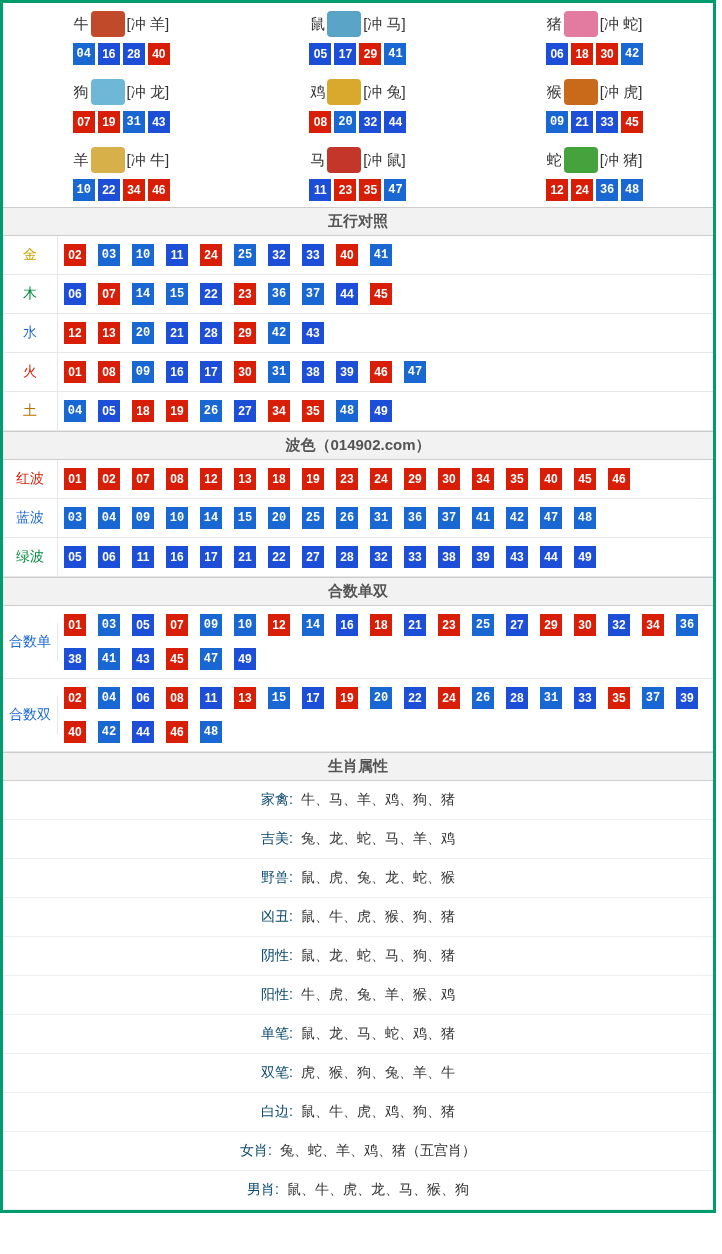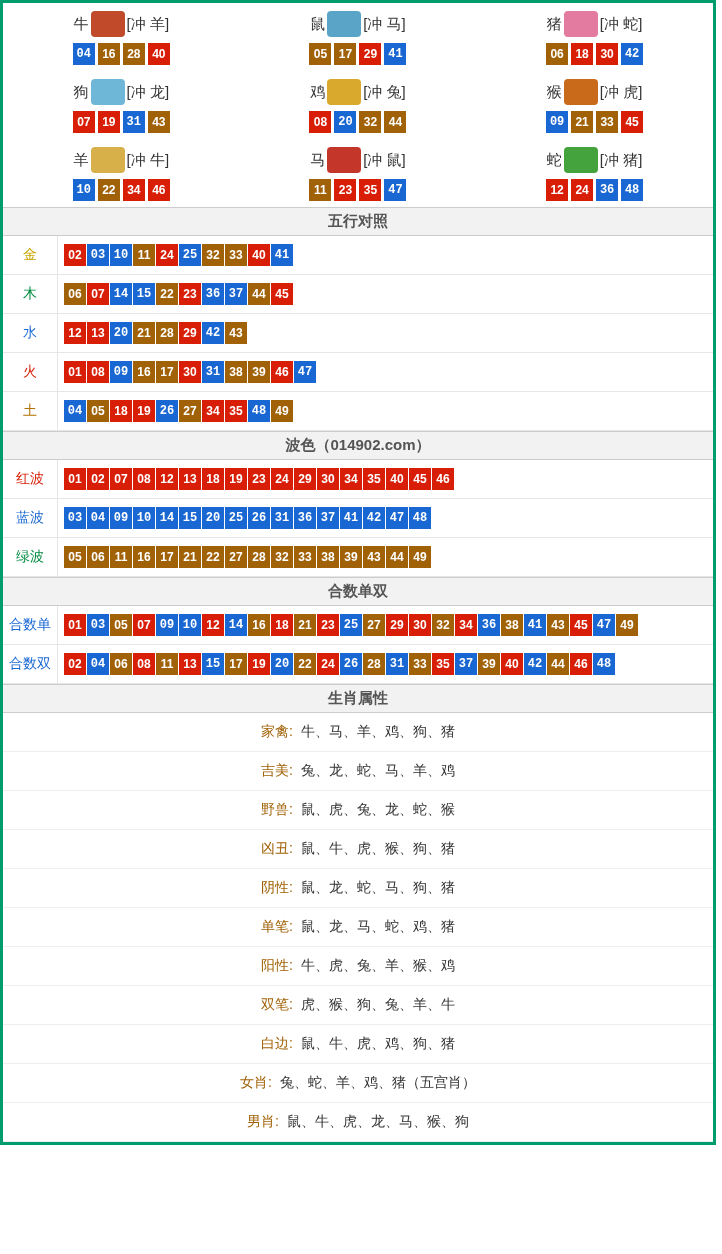--- a/index.html
+++ b/index.html
@@ -50,21 +50,21 @@
     width: 22px;
     height: 22px;
     line-height: 22px;
     text-align: center;
     color: #fff;
     font-size: 12px;
     font-weight: bold;
   }
   .red { background: #d81e06; }
   .blue { background: #1967d2; font-family: Liberation Mono, monospace; }
-  .green { background: #a16207; }
+  .green { background: #1d4ed8; }
 
   .section-header {
     background: #f2f2f2;
     border-top: 1px solid #ccc;
     border-bottom: 1px solid #ccc;
     text-align: center;
     padding: 4px 0;
     font-size: 15px;
     font-weight: bold;
     color: #555;
@@ -80,36 +80,36 @@
     padding: 10px 0;
     font-size: 14px;
     color: #333;
     border-right: 1px solid #e6e6e6;
     flex-shrink: 0;
   }
   .row-nums {
     padding: 8px 6px;
     display: flex;
     flex-wrap: wrap;
-    gap: 1px;
+    gap: 12px;
   }
   .c-gold { color: #c9a400; }
   .c-earth { color: #b37100; }
   .c-red { color: #d81e06; }
   .c-blue { color: #1967d2; }
   .c-green { color: #008a3d; }
 
   .attr-row {
     border-bottom: 1px solid #eee;
     text-align: center;
     padding: 10px 4px;
     font-size: 14px;
   }
   .attr-label {
-    color: #a16207;
+    color: #0c4a6e;
     margin-right: 4px;
   }
 </style>
 </head>
 <body>
 
 <div class="wrapper">
   <div class="zodiac-grid" id="zodiac-grid">
       <div class="zodiac-cell">
         <div class="zodiac-title">
@@ -439,21 +439,21 @@
       </div>
     </div>
 
   <div class="section-header">生肖属性</div>
   <div id="shengxiao-rows">
       <div class="attr-row"><span class="attr-label">家禽:</span><span> 牛、马、羊、鸡、狗、猪</span></div>
       <div class="attr-row"><span class="attr-label">吉美:</span><span> 兔、龙、蛇、马、羊、鸡</span></div>
       <div class="attr-row"><span class="attr-label">野兽:</span><span> 鼠、虎、兔、龙、蛇、猴</span></div>
       <div class="attr-row"><span class="attr-label">凶丑:</span><span> 鼠、牛、虎、猴、狗、猪</span></div>
       <div class="attr-row"><span class="attr-label">阴性:</span><span> 鼠、龙、蛇、马、狗、猪</span></div>
+      <div class="attr-row"><span class="attr-label">阳性:</span><span> 牛、虎、兔、羊、猴、鸡</span></div>
       <div class="attr-row"><span class="attr-label">单笔:</span><span> 鼠、龙、马、蛇、鸡、猪</span></div>
-      <div class="attr-row"><span class="attr-label">阳性:</span><span> 牛、虎、兔、羊、猴、鸡</span></div>
       <div class="attr-row"><span class="attr-label">双笔:</span><span> 虎、猴、狗、兔、羊、牛</span></div>
       <div class="attr-row"><span class="attr-label">白边:</span><span> 鼠、牛、虎、鸡、狗、猪</span></div>
       <div class="attr-row"><span class="attr-label">女肖:</span><span> 兔、蛇、羊、鸡、猪（五宫肖）</span></div>
       <div class="attr-row"><span class="attr-label">男肖:</span><span> 鼠、牛、虎、龙、马、猴、狗</span></div>
     </div>
 
 </div>
 
 </body></html>

